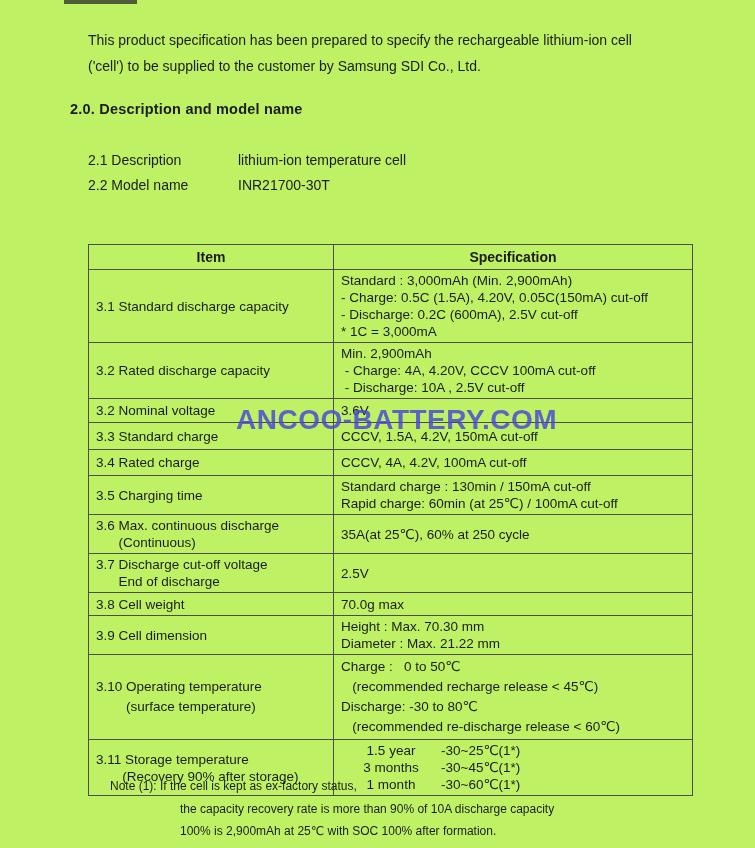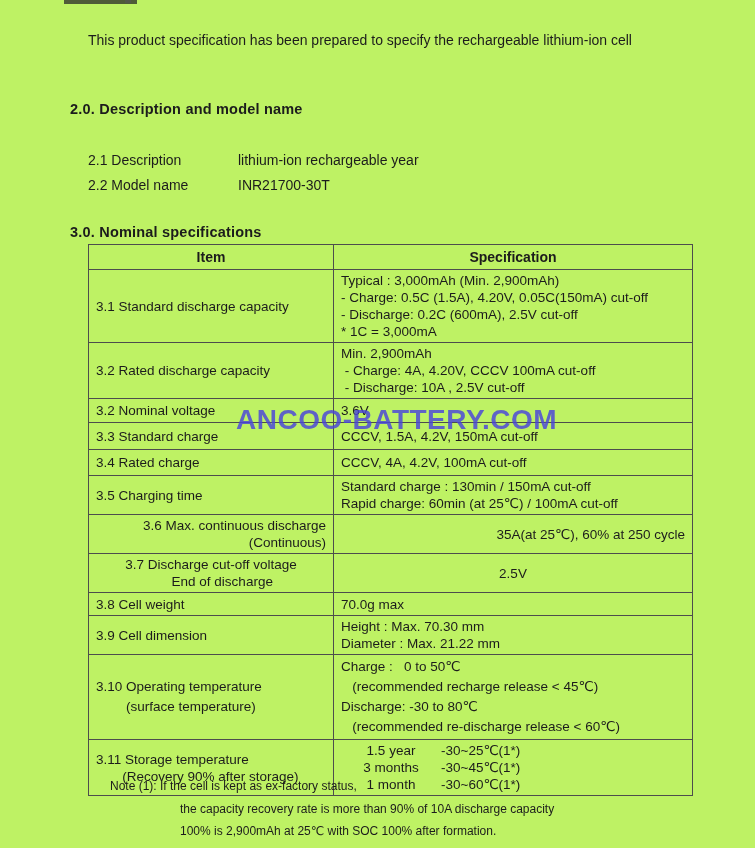--- a/index.html
+++ b/index.html
@@ -27,22 +27,22 @@
   .spec-table th, .spec-table td { border:1px solid #4d4d4d; font-size:13.5px; vertical-align:middle; padding:2px 7px; overflow:hidden; }
   .spec-table th { font-weight:bold; text-align:center; font-size:14px; }
   .spec-table thead tr { height:25px; }
   .cell-line { line-height:17px; white-space:pre; }
   .spec-table tbody tr:nth-child(1)  { height:72px; }
   .spec-table tbody tr:nth-child(2)  { height:52px; }
   .spec-table tbody tr:nth-child(3)  { height:24px; }
   .spec-table tbody tr:nth-child(4)  { height:27px; }
   .spec-table tbody tr:nth-child(5)  { height:26px;padding-left:25px; }
   .spec-table tbody tr:nth-child(6)  { height:39px; }
-  .spec-table tbody tr:nth-child(7)  { height:33px;text-align:right; }
-  .spec-table tbody tr:nth-child(8)  { height:34px;text-align:center; }
+  .spec-table tbody tr:nth-child(7)  { height:33px; }
+  .spec-table tbody tr:nth-child(8)  { height:34px; }
   .spec-table tbody tr:nth-child(9)  { height:23px; }
   .spec-table tbody tr:nth-child(10) { height:33px; }
   .spec-table tbody tr:nth-child(11) { height:82px; }
   .spec-table tbody tr:nth-child(11) .cell-line { line-height:20px; }
   .spec-table tbody tr:nth-child(12) { height:52px; }
   .cell-line.cols .col0 { display:inline-block; width:100px;text-align:center; }
 
   .watermark { position:absolute; left:236px; top:404px; font-size:28px; font-weight:bold; letter-spacing:.5px; opacity:.82; white-space:nowrap; pointer-events:none; }
 
   .note { position:absolute; left:110px; top:775px; font-size:12px; line-height:22.5px; }
@@ -50,51 +50,50 @@
   .note .indent { margin-left:70px; }
 </style>
 </head>
 <body>
 
 <div class="page">
 
   <div class="clip-frag"></div>
   <div class="clip-frag2"></div>
 
-  <div class="intro"><span>This product specification has been prepared to specify the rechargeable lithium-ion cell</span><br></div>
+  <div class="intro"><span>This product specification has been prepared to specify the rechargeable lithium-ion cell</span><br><span>('cell') to be supplied to the customer by Samsung SDI Co., Ltd.</span></div>
 
   <div class="sec-title s2">2.0. Description and model name</div>
 
   <div class="kv desc">
-    <span class="kv-label">2.1 Description</span><span>lithium-ion rechargeable year</span>
+    <span class="kv-label">2.1 Description</span><span>lithium-ion temperature cell</span>
   </div>
   <div class="kv model">
     <span class="kv-label">2.2 Model name</span><span>INR21700-30T</span>
   </div>
 
-  <div class="sec-title s3">3.0. Nominal specifications</div>
 
   <table class="spec-table">
     <colgroup>
         <col class="c-item">
         <col class="c-spec">
       </colgroup>
     <thead>
         <tr>
           <th>Item</th>
           <th>Specification</th>
         </tr>
       </thead>
     <tbody>
         <tr>
           <td>
             <div class="cell-line">3.1 Standard discharge capacity</div>
           </td>
           <td>
-            <div class="cell-line">Typical : 3,000mAh (Min. 2,900mAh)</div>
+            <div class="cell-line">Standard : 3,000mAh (Min. 2,900mAh)</div>
             <div class="cell-line">- Charge: 0.5C (1.5A), 4.20V, 0.05C(150mA) cut-off</div>
             <div class="cell-line">- Discharge: 0.2C (600mA), 2.5V cut-off</div>
             <div class="cell-line">* 1C = 3,000mA</div>
           </td>
         </tr>
         <tr>
           <td>
             <div class="cell-line">3.2 Rated discharge capacity</div>
           </td>
           <td>

